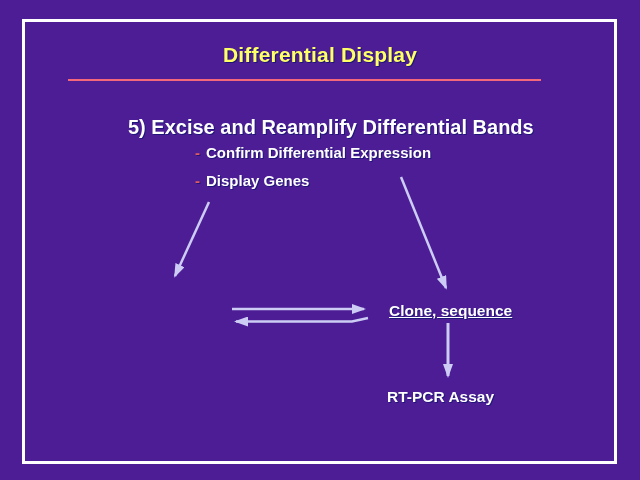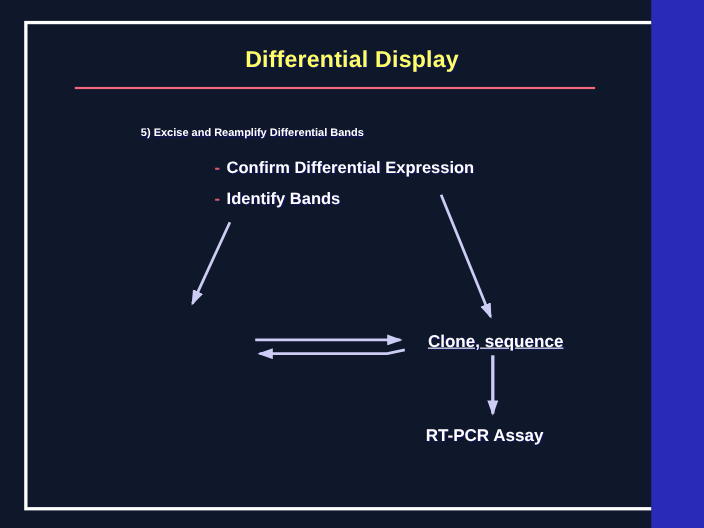--- a/index.html
+++ b/index.html
@@ -2,23 +2,23 @@
 <html><head>
 <meta charset="utf-8">
 <style>
   html, body {
     margin: 0;
     padding: 0;
     background: #2a2ab8;
   }
   .slide {
     position: relative;
-    width: 592px;
+    width: 640px;
     height: 480px;
-    background: #0f172a;
+    background: #4c1d95;
     overflow: hidden;
     font-family: "Liberation Sans", "DejaVu Sans", sans-serif;
   }
   .frame {
     position: absolute;
     left: 22px;
     top: 19px;
     width: 595px;
     height: 445px;
     border: 3px solid #ffffff;
@@ -42,21 +42,21 @@
     left: 68px;
     top: 79px;
     width: 473px;
     height: 2px;
     background: #f4687c;
   }
   .step {
     position: absolute;
     left: 128px;
     top: 116px;
-    font-size: 10px;
+    font-size: 20px;
     font-weight: bold;
     color: #ffffff;
     text-shadow: 1px 1px 0 rgba(20, 20, 110, 0.8);
     white-space: nowrap;
   }
   .bullet {
     position: absolute;
     left: 195px;
     font-size: 15px;
     font-weight: bold;
@@ -106,21 +106,21 @@
 
   <div class="rule"></div>
 
   <div class="step">5) Excise and Reamplify Differential Bands</div>
 
   <div class="bullet bullet-1">
     <span class="dash">-</span><span>Confirm Differential Expression</span>
   </div>
 
   <div class="bullet bullet-2">
-    <span class="dash">-</span><span>Identify Bands</span>
+    <span class="dash">-</span><span>Display Genes</span>
   </div>
 
   <svg class="arrows" width="640" height="480" viewBox="0 0 640 480" xmlns="http://www.w3.org/2000/svg">
     <defs>
       <marker id="ah" markerUnits="userSpaceOnUse" markerWidth="14" markerHeight="10" refX="12" refY="5" orient="auto">
         <path d="M0,0 L14,5 L0,10 Z" fill="#ccccf5"></path>
       </marker>
     </defs>
     <line x1="209" y1="202" x2="175" y2="276" stroke="#ccccf5" stroke-width="2.5" marker-end="url(#ah)"></line>
     <line x1="401" y1="177" x2="446" y2="288" stroke="#ccccf5" stroke-width="2.5" marker-end="url(#ah)"></line>

